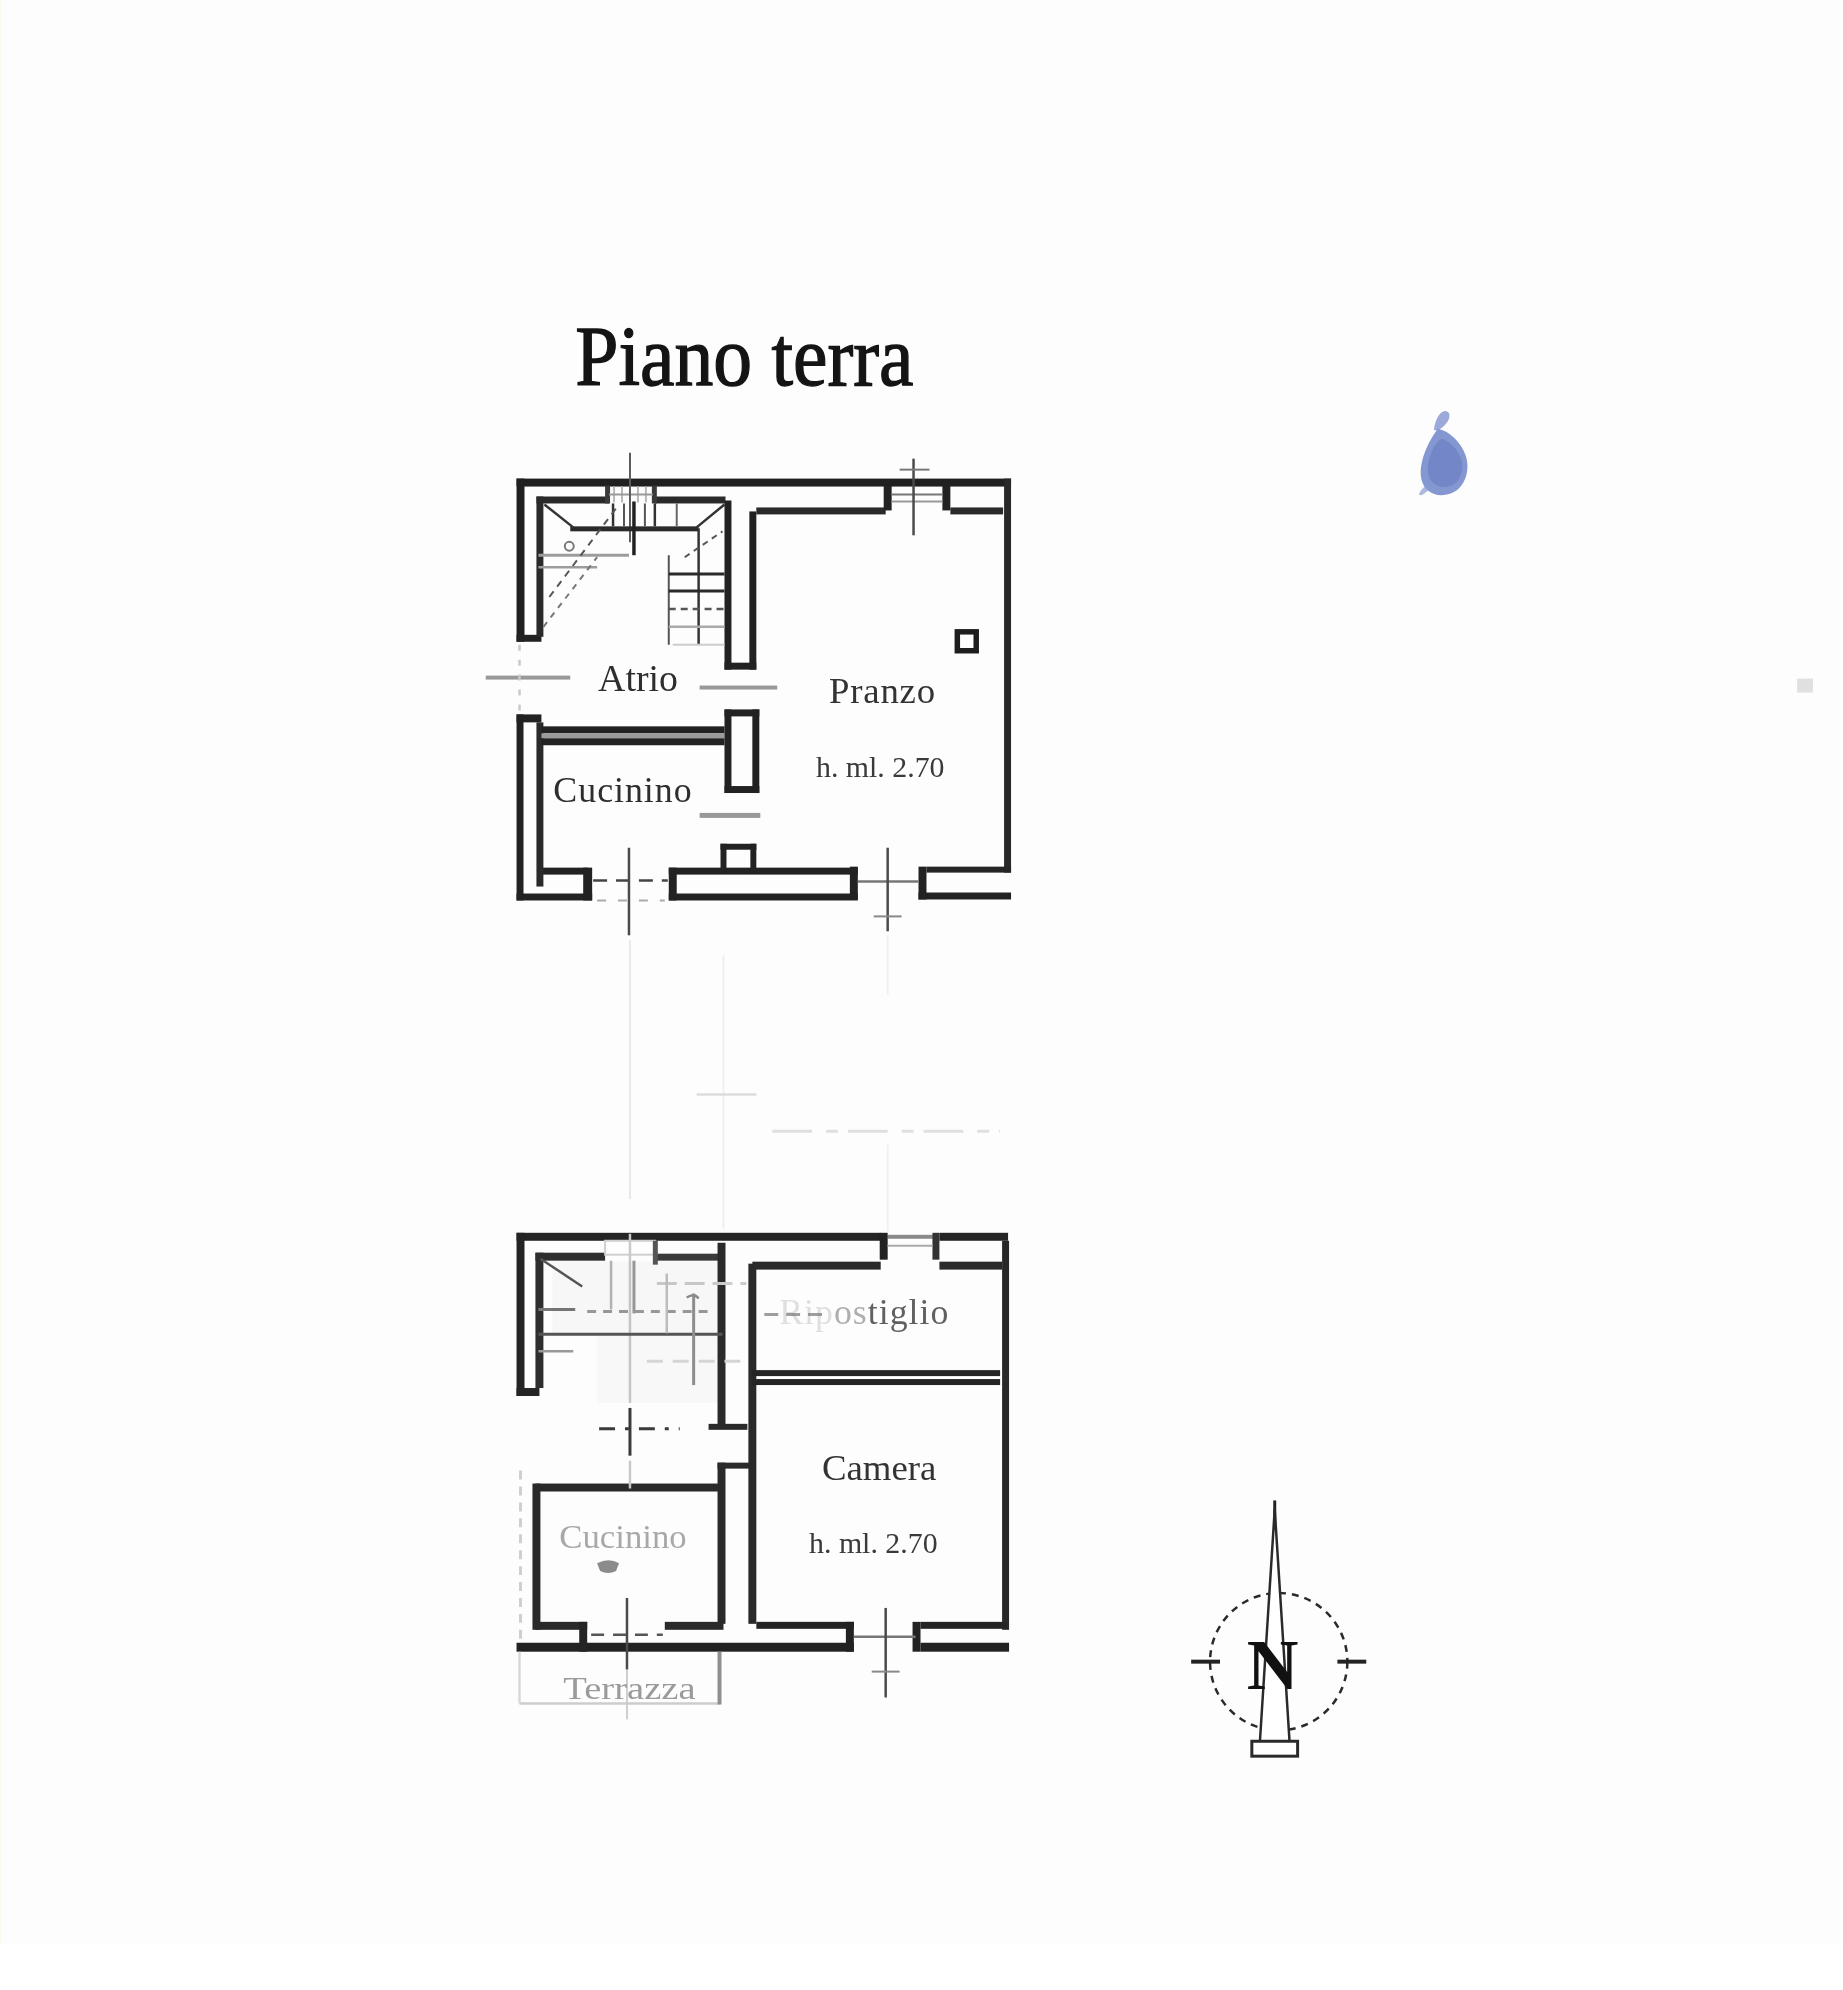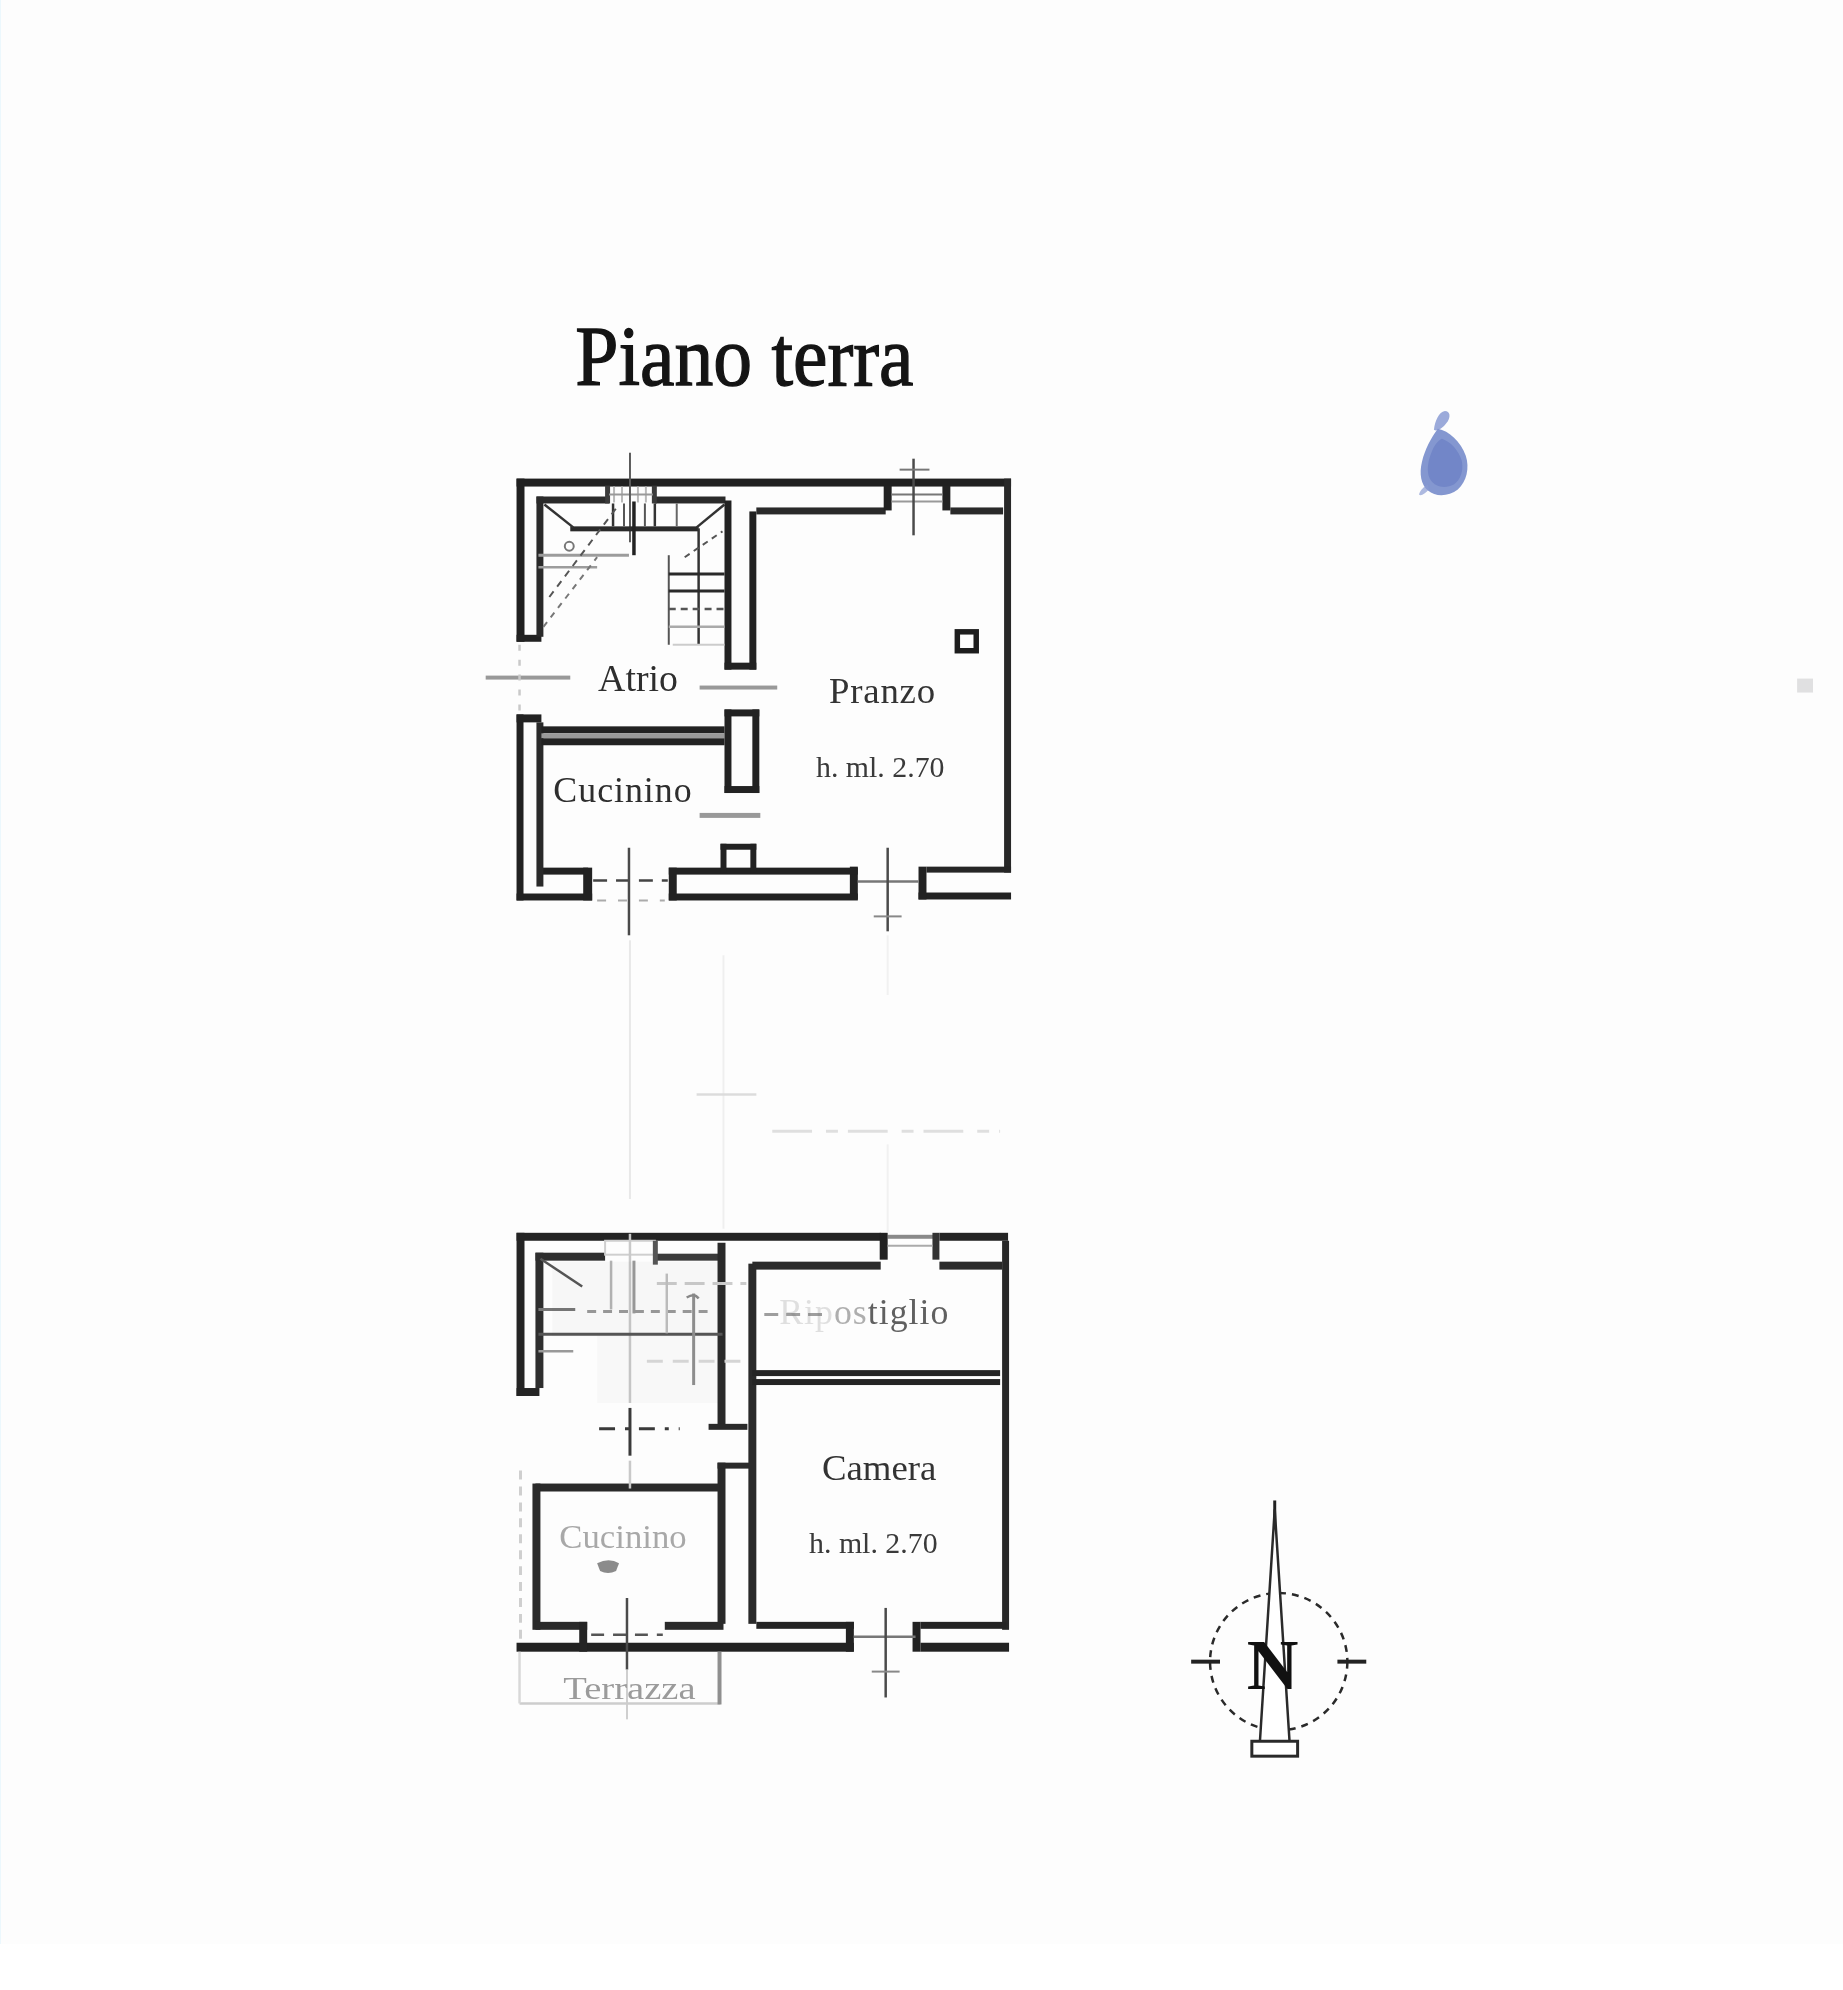--- a/index.html
+++ b/index.html
@@ -1,16 +1,16 @@
 <!DOCTYPE html>
 <html><head>
 <meta charset="utf-8">
 <style>
   html,body{margin:0;padding:0;background:#ffffff;}
-  #page{width:1844px;height:1944px;position:relative;background:#7dd3fc;
+  #page{width:1844px;height:1944px;position:relative;background:#bef264;
         font-family:"Liberation Serif", serif;}
   svg{position:absolute;top:0;left:0;filter:blur(0.4px);}
 </style>
 </head>
 <body>
 <div id="page">
 <svg width="1844" height="1990" viewBox="0 0 1853 2000">
 
   <rect x="0" y="0" width="1853" height="2000" fill="#fdfdfd"></rect>
 

